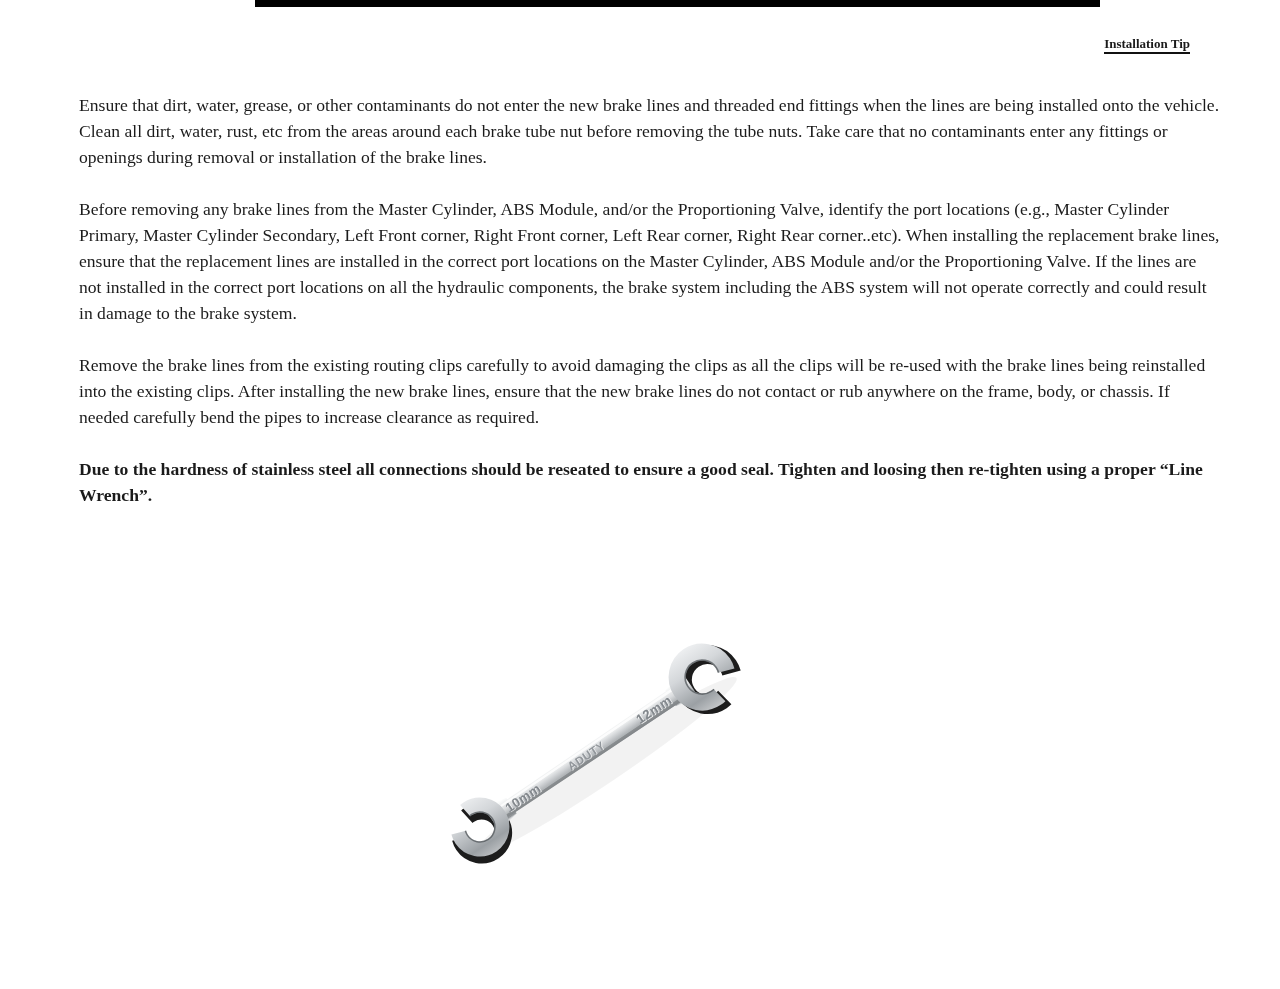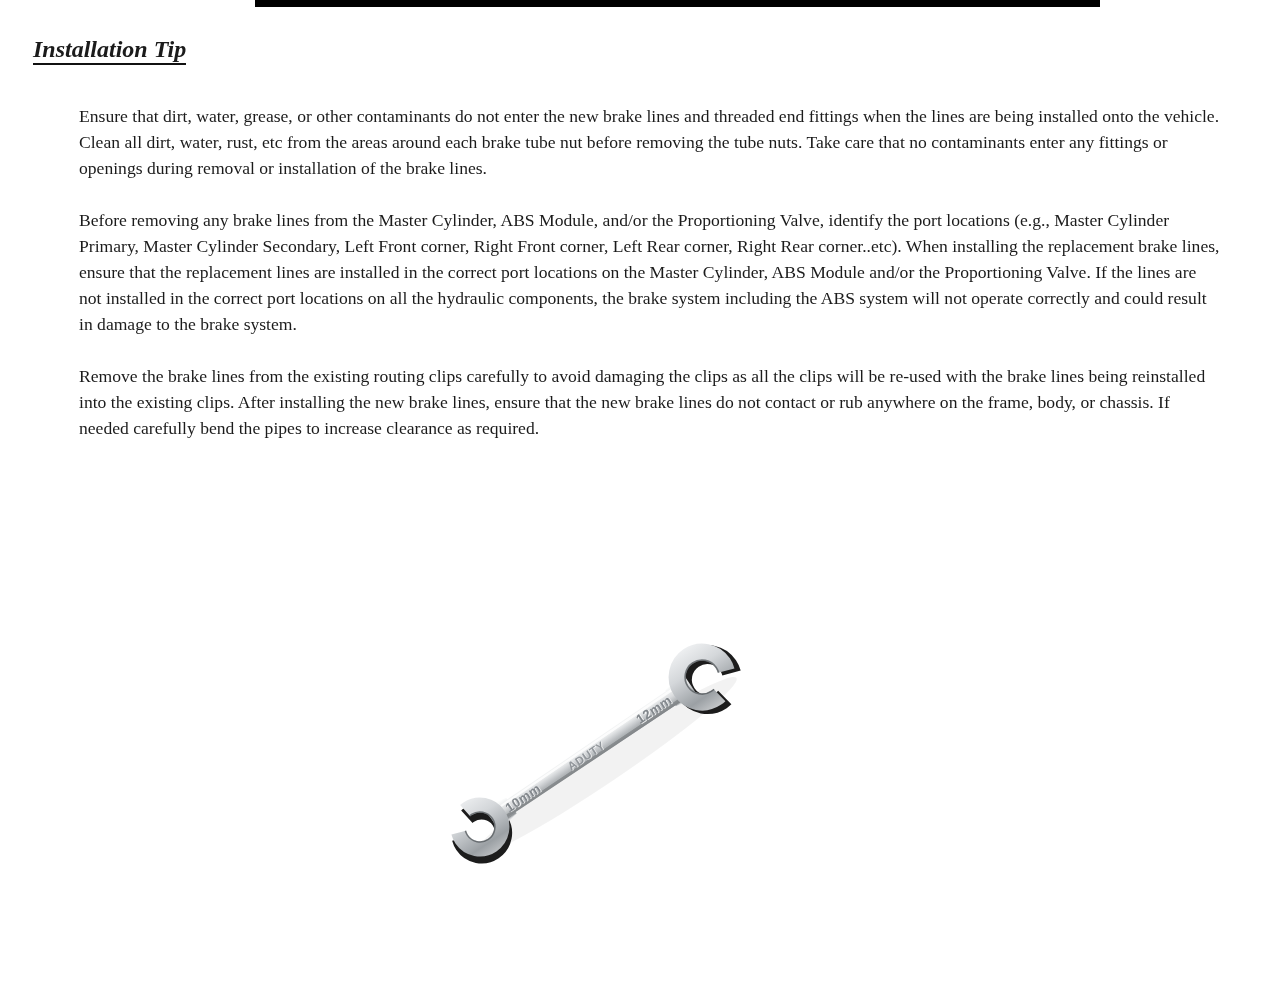--- a/index.html
+++ b/index.html
@@ -16,27 +16,26 @@
     left:255px;top:0;
     width:845px;height:7px;
     background:#000000;
   }
   .doc{
     position:absolute;
     left:63px;top:36px;
     width:1157px;
   }
   .doc-title{
-    font-size:24px;
+    font-size:13px;
     font-weight:bold;
-    text-align:left;
+    text-align:right;
     margin:0 0 40px 0;
     position:relative;
     left:-30px;
-    font-style:italic;
   }
   .doc-title span{
     border-bottom:2.5px solid #111;
     padding-bottom:1px;
   }
   .doc p{
     font-size:17.6px;
     line-height:26px;
     margin:0 0 26px 16px;
     text-align:left;
@@ -61,20 +60,21 @@
 
 <div class="top-bar"></div>
 
 <div class="doc">
   <h1 class="doc-title">
     <span>Installation Tip</span>
   </h1>
   <p>Ensure that dirt, water, grease, or other contaminants do not enter the new brake lines and threaded end fittings when the lines are being installed onto the vehicle. Clean all dirt, water, rust, etc from the areas around each brake tube nut before removing the tube nuts. Take care that no contaminants enter any fittings or openings during removal or installation of the brake lines.</p>
   <p>Before removing any brake lines from the Master Cylinder, ABS Module, and/or the Proportioning Valve, identify the port locations (e.g., Master Cylinder Primary, Master Cylinder Secondary, Left Front corner, Right Front corner, Left Rear corner, Right Rear corner..etc). When installing the replacement brake lines, ensure that the replacement lines are installed in the correct port locations on the Master Cylinder, ABS Module and/or the Proportioning Valve. If the lines are not installed in the correct port locations on all the hydraulic components, the brake system including the ABS system will not operate correctly and could result in damage to the brake system.</p>
   <p>Remove the brake lines from the existing routing clips carefully to avoid damaging the clips as all the clips will be re-used with the brake lines being reinstalled into the existing clips. After installing the new brake lines, ensure that the new brake lines do not contact or rub anywhere on the frame, body, or chassis. If needed carefully bend the pipes to increase clearance as required.</p>
+  <p class="bold-note">Due to the hardness of stainless steel all connections should be reseated to ensure a good seal. Tighten and loosing then re-tighten using a proper “Line Wrench”.</p>
 </div>
 
 <div class="wrench-figure">
   <svg width="330" height="260" viewBox="0 0 330 260">
     <defs>
       <linearGradient id="chromeArc" x1="0" y1="-45" x2="0" y2="45" gradientUnits="userSpaceOnUse">
         <stop offset="0" stop-color="#fafbfc"></stop>
         <stop offset="0.38" stop-color="#d4d7da"></stop>
         <stop offset="0.7" stop-color="#9ba0a4"></stop>
         <stop offset="0.9" stop-color="#caccce"></stop>

